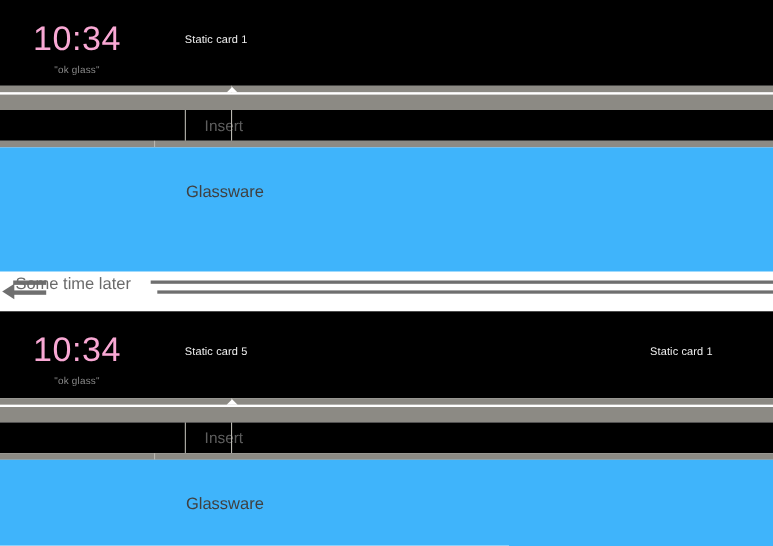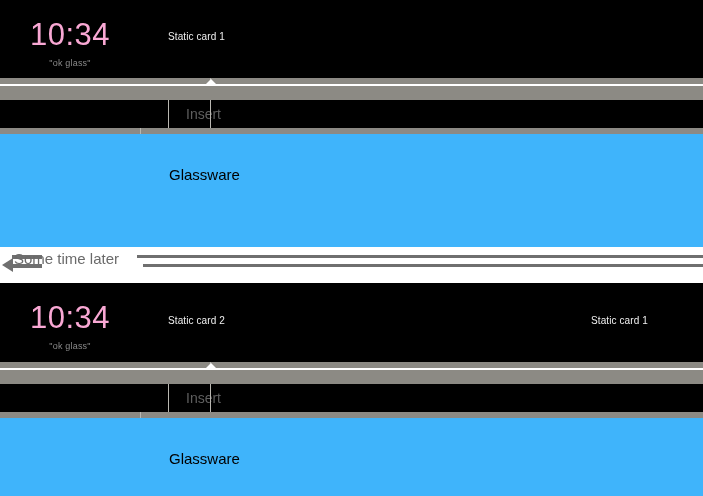--- a/index.html
+++ b/index.html
@@ -84,21 +84,21 @@
     white-space: nowrap;
   }
 
   
   .glassware-band {
     background: #3fb4fb;
   }
   .glassware-label {
     position: absolute;
     font-size: 15px;
-    color: #000000;
+    color: #404040;
     white-space: nowrap;
   }
 
   
   .later-band {
     background: #ffffff;
   }
   .later-label {
     position: absolute;
     font-size: 15px;
@@ -181,21 +181,21 @@
     <div class="later-rule" style="left:143px; top:17px; width:560px; height:3px;"></div>
   </div>
 
   <div class="band card-strip" style="top:283px; height:79px;">
 
     <div class="clock" style="top:18px;">
       <div class="clock-time">10:34</div>
       <div class="clock-hint">"ok glass"</div>
     </div>
 
-    <div class="label" style="left:168px; top:32px;">Static card 2</div>
+    <div class="label" style="left:168px; top:32px;">Static card 5</div>
 
     <div class="label" style="left:591px; top:32px;">Static card 1</div>
   </div>
 
   <div class="band grey-row" style="top:362px; height:6px;"></div>
   <div class="band thinline" style="top:368px; height:2px;"></div>
   <div class="band grey-row" style="top:370px; height:14px;"></div>
 
   <div class="tick" style="left:210px; top:362px; height:6px;"></div>
   <div class="notch" style="left:206px; top:363px;"></div>

